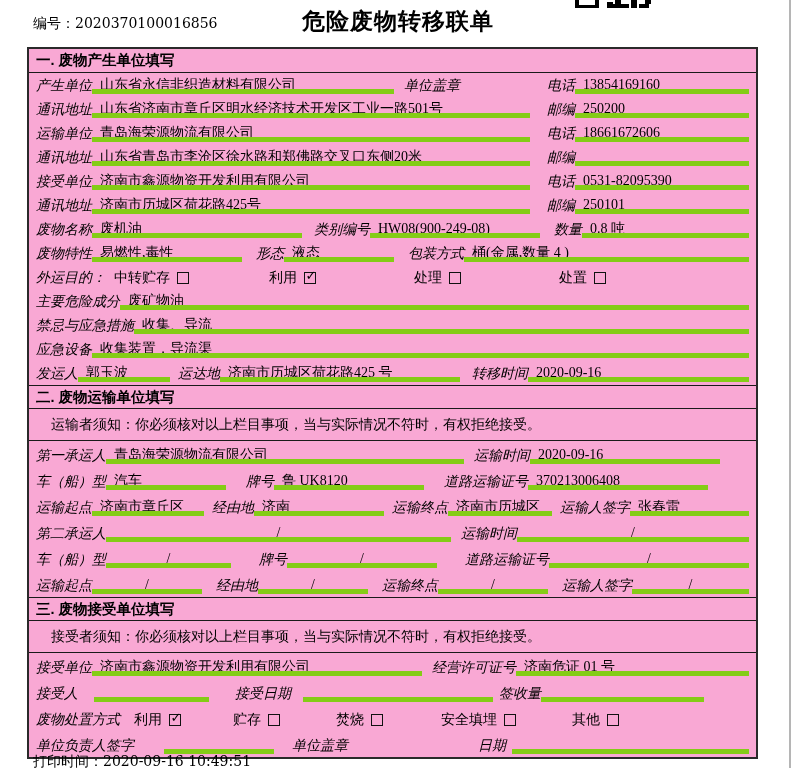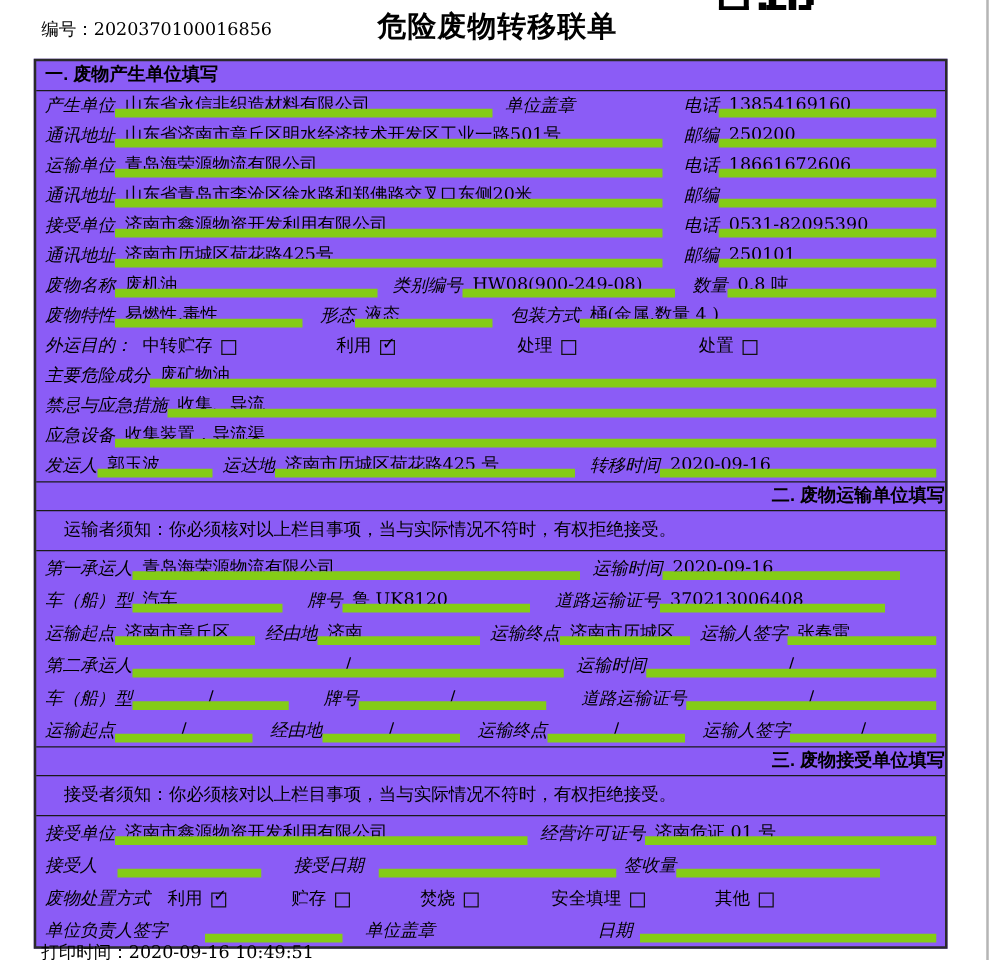--- a/index.html
+++ b/index.html
@@ -11,33 +11,33 @@
   .serial { position:absolute; left:33px; top:15px; font-size:14px; }
   .title  { position:absolute; left:0; right:0; top:6px; text-align:center;
             font-family:"Liberation Sans","DejaVu Sans",sans-serif;
             font-weight:bold; font-size:23px; letter-spacing:1px; }
   .qr-frag { position:absolute; left:575px; top:0; }
 
   
   .page-edge { position:absolute; left:789px; top:0; width:2px; height:768px; background:#b5b5b5; }
 
   
-  .box { position:absolute; left:27px; top:47px; width:731px; border:2px solid #2a2a2a; background:#8b5cf6; }
+  .box { position:absolute; left:27px; top:47px; width:731px; border:2px solid #2a2a2a; background:#f9a8d4; }
   .sec-h { height:24px; line-height:22px; padding-left:7px; font-size:14.5px;
            font-family:"Liberation Sans","DejaVu Sans",sans-serif; font-weight:bold;
            border-bottom:1.5px solid #1a1a1a; }
-  .sec-h.topline { border-top:1.5px solid #1a1a1a;text-align:right; }
+  .sec-h.topline { border-top:1.5px solid #1a1a1a; }
   .notice { height:32px; line-height:31px; padding-left:22px; font-size:14px;
             border-bottom:1.2px solid #1a1a1a; }
 
   .r { display:flex; align-items:flex-end; height:24px; padding:0 7px 3px 7px; font-size:14px; }
   .r26 { height:26px; }
   .l { flex:none; line-height:17px; white-space:nowrap;font-style:italic; }
-  .v { flex:none; height:18px; line-height:17px; border-bottom:7px solid #84cc16;
-       padding-left:8px; white-space:nowrap; overflow:hidden; }
+  .v { flex:none; height:18px; line-height:17px; border-bottom:5px solid #84cc16;
+       padding-left:8px; white-space:nowrap; overflow:hidden;font-family:Liberation Serif, serif; }
   .v.f { flex:1 1 auto; }
   .v.c { text-align:center; padding-left:0; }
   .mla { margin-left:auto; }
 
   
   .opt { display:inline-flex; align-items:center; flex:none; line-height:17px; }
   .cb { display:inline-block; position:relative; width:12px; height:12px;
         border:1.4px solid #111; margin-left:7px; flex:none; }
   .cb i { position:absolute; left:0; top:-4px; width:12px; font-style:normal;
           font-size:13px; font-weight:bold; line-height:14px; text-align:center;

